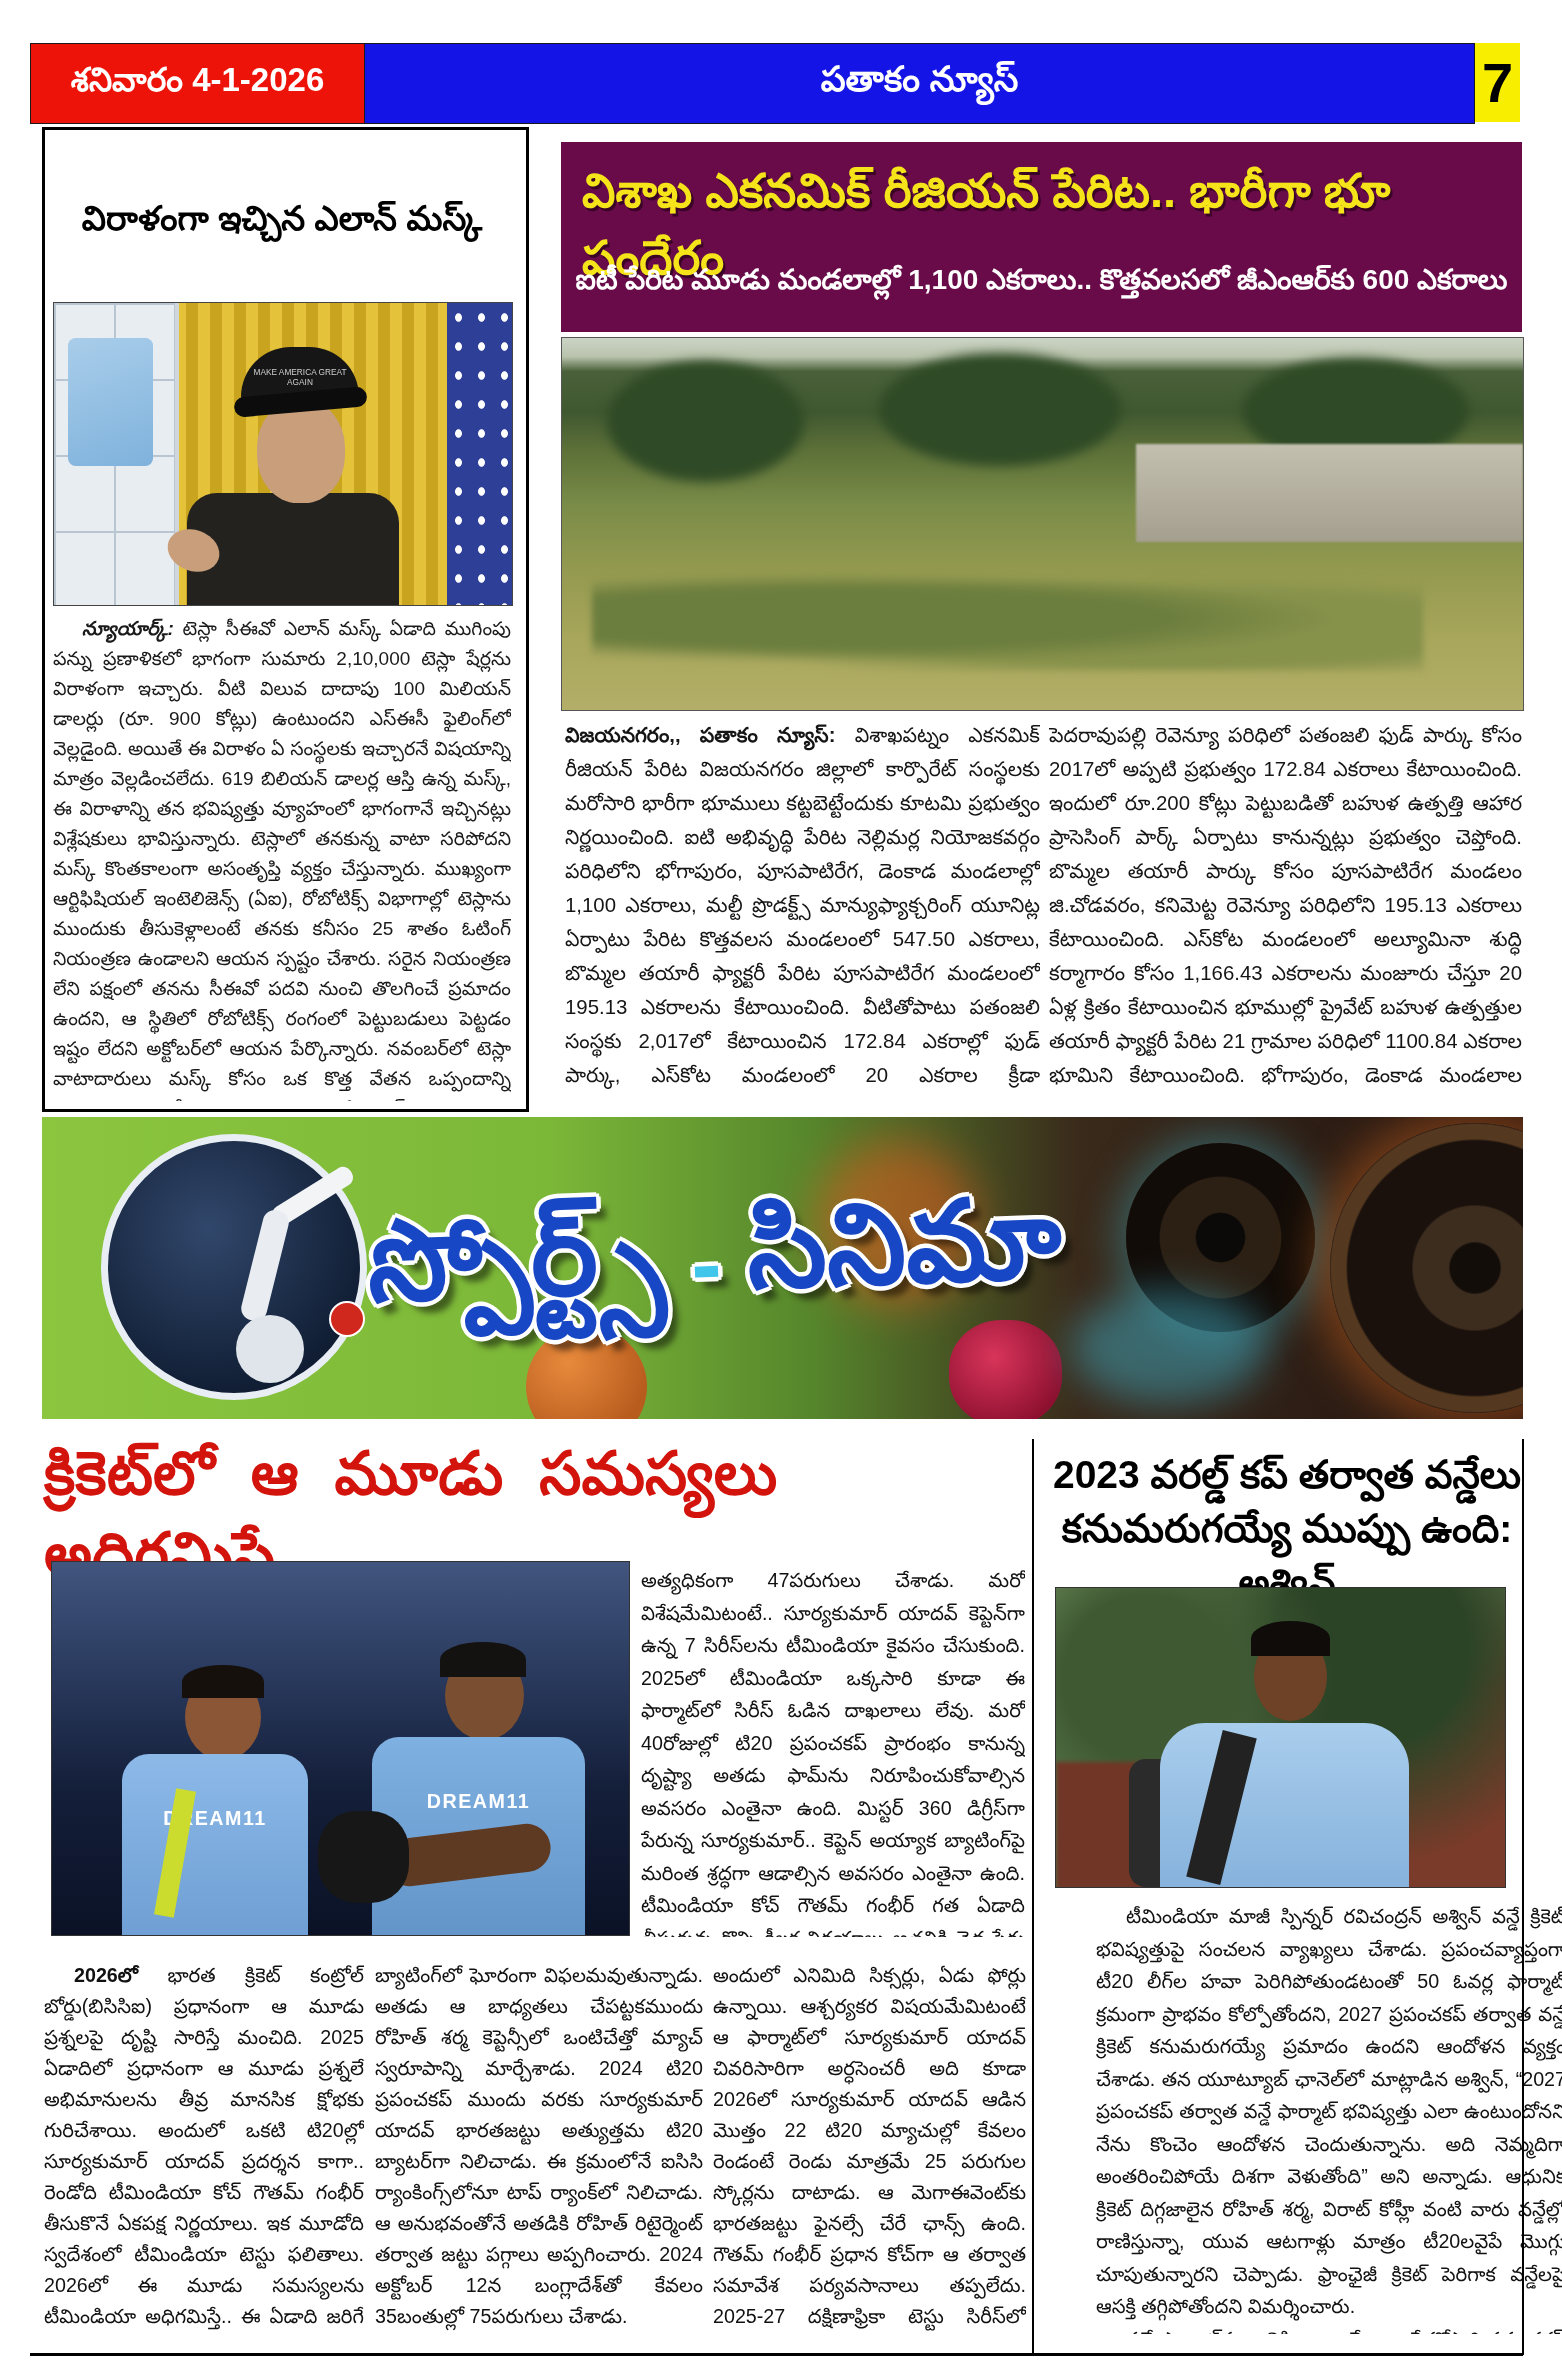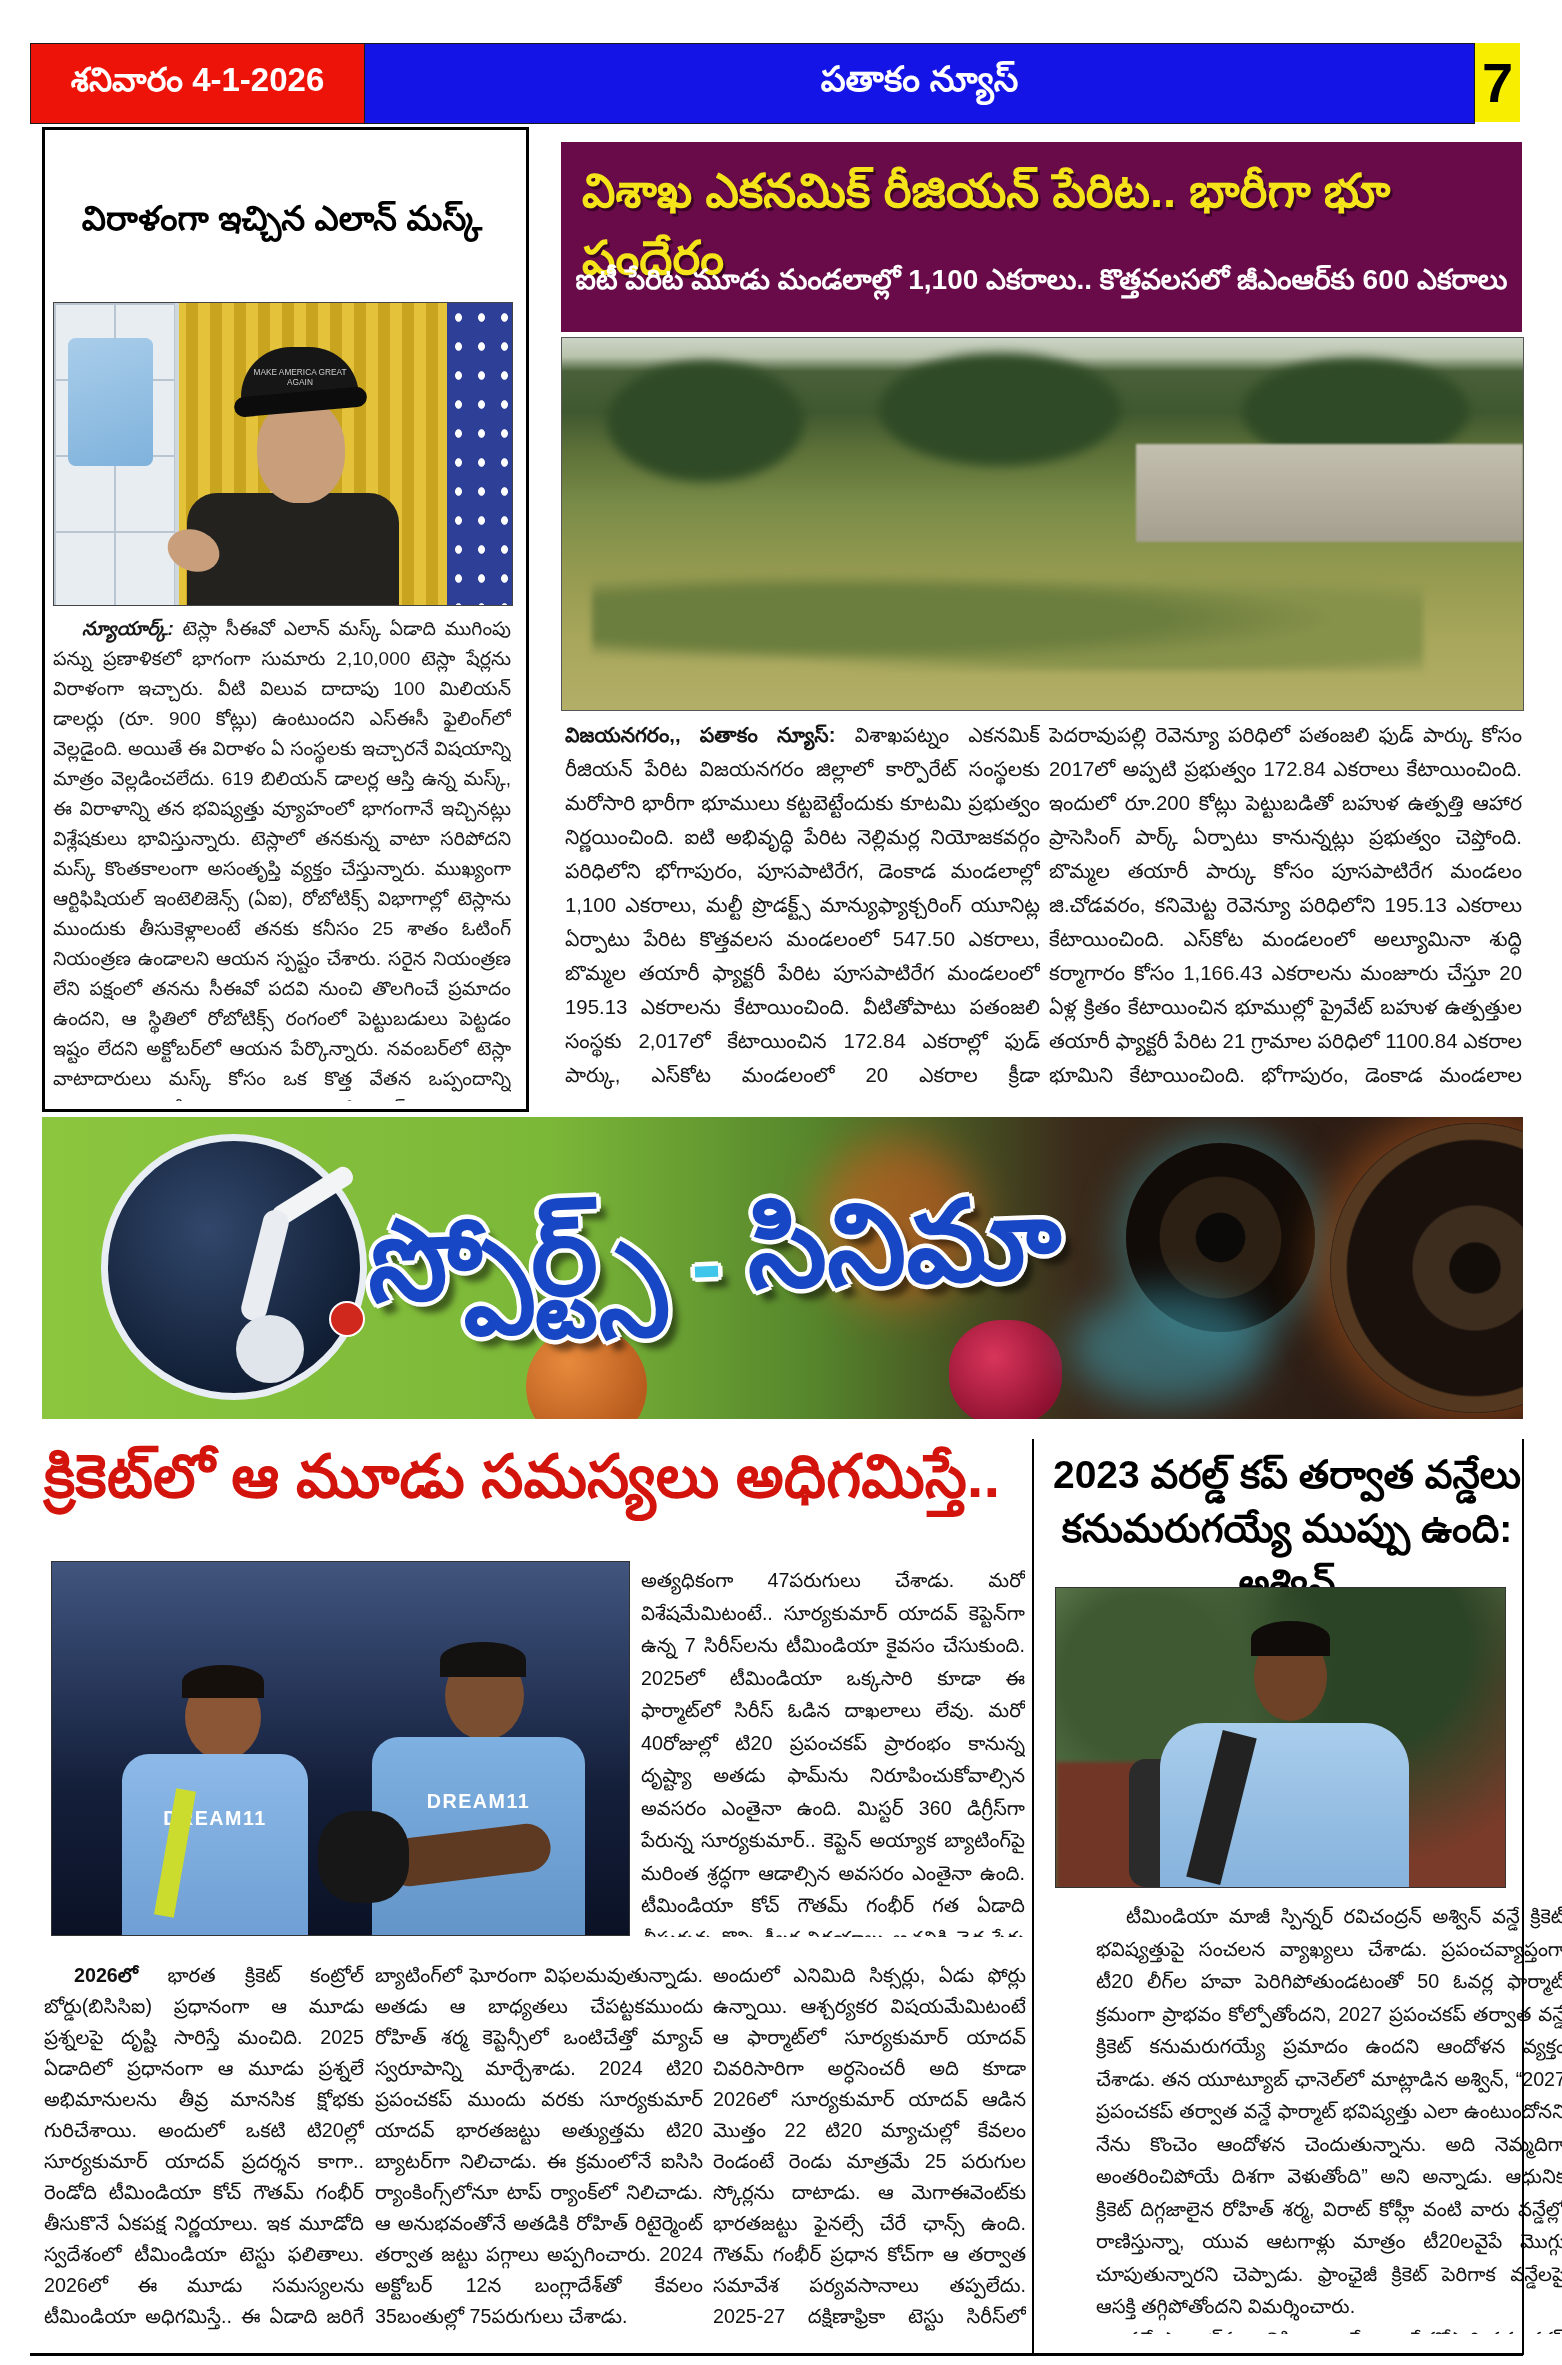--- a/index.html
+++ b/index.html
@@ -53,21 +53,21 @@
   .bn-reel2{position:absolute;left:1084px;top:26px;width:189px;height:189px;border-radius:50%;background:radial-gradient(circle,#0c0a08 0 18%,#2c2014 19% 45%,#120c08 46%);box-shadow:0 0 38px 10.6px rgba(60,170,190,.4);}
   .bn-smoke{position:absolute;left:1028px;top:174px;width:197px;height:113px;border-radius:50%;background:#3fa9c0;opacity:.5;filter:blur(19.7px);}
   .bn-fire{position:absolute;left:771px;top:23px;width:166px;height:166px;border-radius:50%;background:#e05a1e;opacity:.55;filter:blur(23px);}
   .bn-title{position:absolute;left:227px;top:41px;width:892px;height:212px;display:flex;align-items:center;justify-content:center;gap:26px;transform:rotate(-2deg);}
   .bn-title span{font-weight:900;color:#1847c6;
     text-shadow:-4.5px 0 0 #fff,4.5px 0 0 #fff,0 -4.5px 0 #fff,0 4.5px 0 #fff,-3px -3px 0 #fff,3px 3px 0 #fff,-3px 3px 0 #fff,3px -3px 0 #fff,9px 10.6px 6px rgba(0,0,0,.5);}
   .bn-sports{font-size:113px;}
   .bn-dash{font-size:91px;color:#3fc6ea !important;}
   .bn-cinema{font-size:113px;}
   
-  .ck-head{left:44px;top:1442px;width:976px;text-align:left;font-weight:700;font-size:60px;color:#d3140d;}
+  .ck-head{left:44px;top:1442px;width:976px;text-align:left;font-weight:700;font-size:60px;color:#d3140d;font-family:Liberation Mono, monospace;}
   .ck-photo{left:51px;top:1561px;width:577px;height:373px;overflow:hidden;border:0.8px solid #333;background:linear-gradient(180deg,#41557e 0%,#2a3a5e 30%,#141f3a 60%,#0b1226 100%);}
   .ckp-board{position:absolute;left:0;top:0;width:100%;height:91px;background:linear-gradient(90deg,#2c3e6a,#1d2c52);}
   .ckp-india{position:absolute;left:19.7px;top:18px;font-size:47px;font-weight:700;letter-spacing:10.6px;color:rgba(255,255,255,.85);}
   .ckp-logo{position:absolute;left:296px;top:12px;width:59px;height:59px;border-radius:50%;background:radial-gradient(circle,#28427c 55%,#c9a227 56%);}
   .ckp-torso1{position:absolute;left:70px;top:192px;width:186px;height:181px;background:linear-gradient(#8cb9e8,#6f9fd4);border-radius:27px 27px 0 0;}
   .ckp-head1{position:absolute;left:133px;top:112px;width:76px;height:86px;background:#8a5636;border-radius:50%;}
   .ckp-hair1{position:absolute;left:130px;top:103px;width:82px;height:33px;background:#16100c;border-radius:50% 50% 0 0;}
   .ckp-lanyard{position:absolute;left:113px;top:227px;width:19.7px;height:128px;background:#ccdc2e;transform:rotate(10deg);}
   .ckp-torso2{position:absolute;left:320px;top:175px;width:213px;height:198px;background:linear-gradient(#7fb0e2,#6495c8);border-radius:27px 27px 0 0;}
   .ckp-head2{position:absolute;left:393px;top:89px;width:79px;height:89px;background:#7a4e30;border-radius:50%;}

